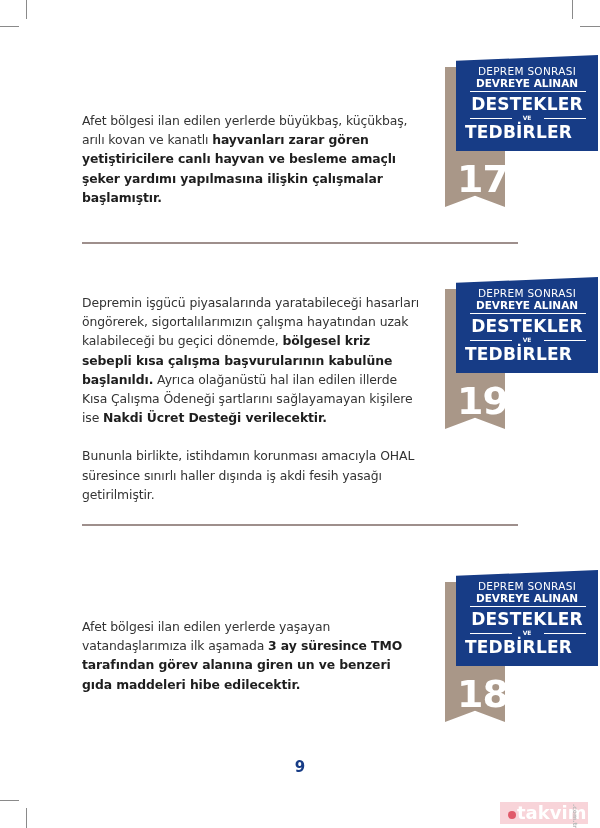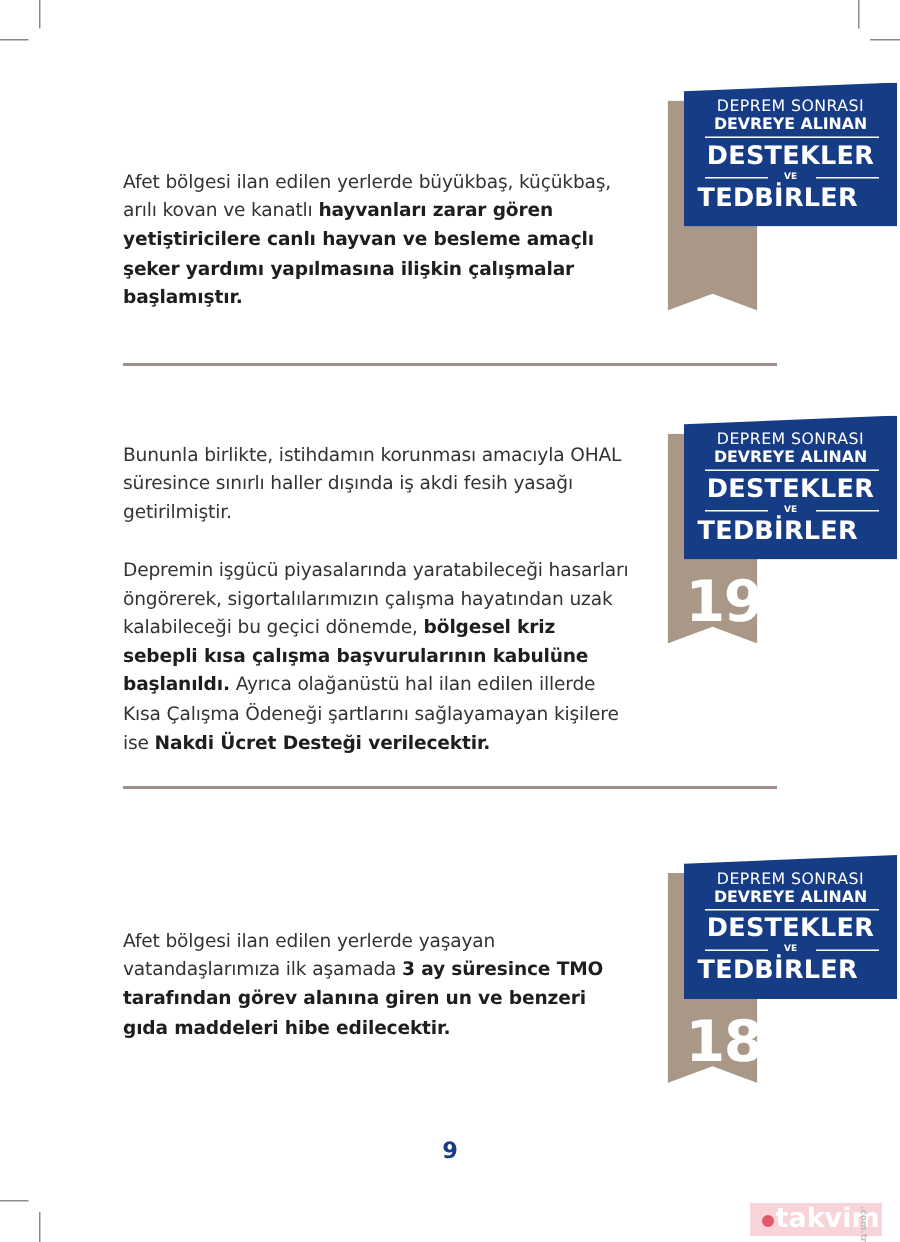--- a/index.html
+++ b/index.html
@@ -77,27 +77,28 @@
   <div class="flag">
     <div class="l1">DEPREM SONRASI</div>
     <div class="l2">DEVREYE ALINAN</div>
     <div class="l2u"></div>
     <div class="l3">DESTEKLER</div>
     <div class="veline1"></div>
       <div class="ve">VE</div>
       <div class="veline2"></div>
     <div class="l4">TEDBİRLER</div>
   </div>
+  <div class="num">17</div>
 </div>
 
 <div class="divider" style="top:242px;"></div>
 
 <div class="para" style="top:293px;">
+  <p><span>Depremin işgücü piyasalarında yaratabileceği hasarları öngörerek, sigortalılarımızın çalışma hayatından uzak kalabileceği bu geçici dönemde, </span><b>bölgesel kriz sebepli kısa çalışma başvurularının kabulüne başlanıldı.</b><span> Ayrıca olağanüstü hal ilan edilen illerde Kısa Çalışma Ödeneği şartlarını sağlayamayan kişilere ise </span><b>Nakdi Ücret Desteği verilecektir.</b></p>
   <p><span>Bununla birlikte, istihdamın korunması amacıyla OHAL süresince sınırlı haller dışında iş akdi fesih yasağı getirilmiştir.</span></p>
-  <p><span>Depremin işgücü piyasalarında yaratabileceği hasarları öngörerek, sigortalılarımızın çalışma hayatından uzak kalabileceği bu geçici dönemde, </span><b>bölgesel kriz sebepli kısa çalışma başvurularının kabulüne başlanıldı.</b><span> Ayrıca olağanüstü hal ilan edilen illerde Kısa Çalışma Ödeneği şartlarını sağlayamayan kişilere ise </span><b>Nakdi Ücret Desteği verilecektir.</b></p>
 </div>
 
 <div class="badge" style="left:442px;top:277px;">
   <div class="ribbon"></div>
   <div class="flag">
     <div class="l1">DEPREM SONRASI</div>
     <div class="l2">DEVREYE ALINAN</div>
     <div class="l2u"></div>
     <div class="l3">DESTEKLER</div>
     <div class="veline1"></div>

